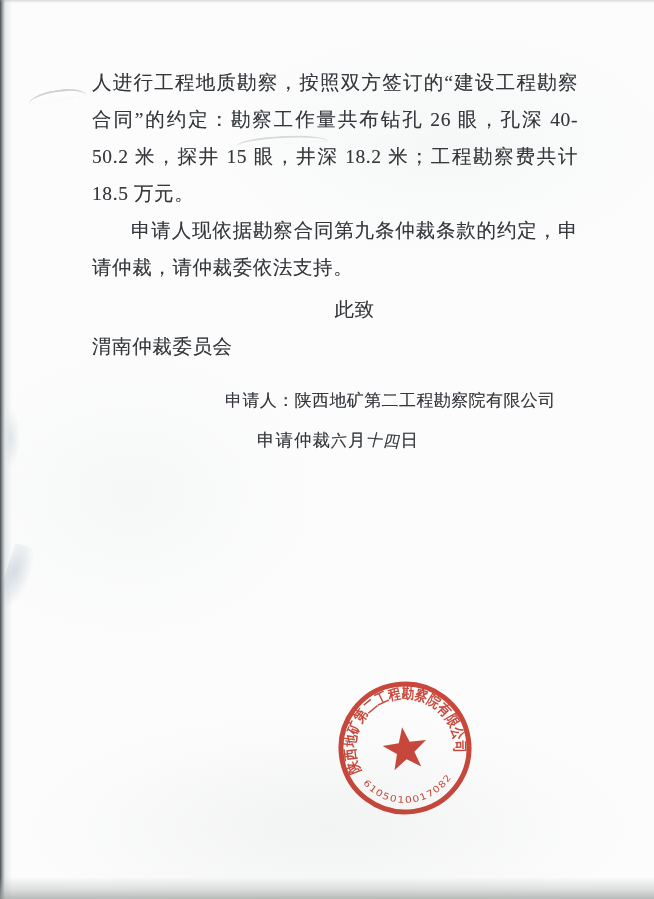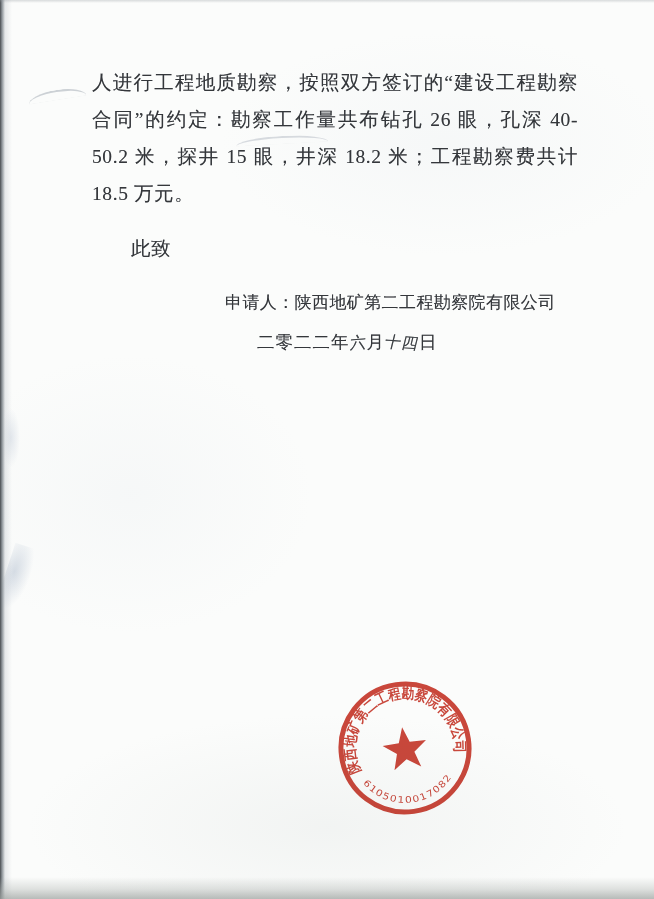--- a/index.html
+++ b/index.html
@@ -55,21 +55,21 @@
     padding: 64px 76px 0 92px;
     color: #34373b;
     font-size: 19.5px;
     line-height: 37px;
     letter-spacing: 0.6px;
     z-index: 2;
     text-shadow: 0 0 0.5px rgba(70,74,80,0.45);
   }
   .para { text-align: justify; }
   .para.indent { text-indent: 2em; }
-  .salute { margin-top: 18px; text-indent: 2em; }
+  .salute { margin-top: 5px; text-indent: 2em; text-align: center; }
   .committee { }
   .sig-applicant { margin-top: 17px; padding-left: 133px; font-size: 17px; letter-spacing: 0.4px; }
   .sig-date { margin-top: 3px; padding-left: 165px; font-size: 17.5px; letter-spacing: 1px; }
   .hand { display: inline-block; font-family: "DejaVu Sans", sans-serif; font-size: 16px;
     transform: rotate(-5deg) skewX(-7deg); color: #3c4044; }
   .hand-2 { transform: rotate(4deg) skewX(-10deg); }
 
   
   .seal {
     position: absolute; left: 330px; top: 672px; width: 150px; height: 152px;
@@ -88,26 +88,28 @@
 
 <div class="page">
 
   <div class="artifact artifact-1"></div>
   <div class="artifact artifact-2"></div>
   <div class="artifact artifact-3"></div>
   <div class="artifact artifact-4"></div>
 
   <div class="content">
     <p class="para">人进行工程地质勘察，按照双方签订的“建设工程勘察合同”的约定：勘察工作量共布钻孔 26 眼，孔深 40-50.2 米，探井 15 眼，井深 18.2 米；工程勘察费共计 18.5 万元。</p>
+    <p class="para indent">申请人现依据勘察合同第九条仲裁条款的约定，申请仲裁，请仲裁委依法支持。</p>
 
     <p class="salute">此致</p>
+    <p class="committee">渭南仲裁委员会</p>
 
     <p class="sig-applicant"><span>申请人：</span><span>陕西地矿第二工程勘察院有限公司</span></p>
 
-    <p class="sig-date"><span>二零二二年</span><span class="hand">六</span><span>月</span><span class="hand hand-2">十四</span><span>日</span></p>
+    <p class="sig-date"><span>申请仲裁</span><span class="hand">六</span><span>月</span><span class="hand hand-2">十四</span><span>日</span></p>
   </div>
 
   <svg class="seal" viewBox="0 0 150 150" xmlns="http://www.w3.org/2000/svg">
     <defs>
       <path id="sealTopArc" d="M 28 92.1 A 50 50 0 1 1 122 92.1"></path>
       <path id="sealBottomArc" d="M 27.4 102.5 A 55 55 0 0 0 122.6 102.5"></path>
     </defs>
     <circle class="ink" cx="75" cy="75" r="64" stroke-width="5"></circle>
     <polygon points="75,54 80.5,69.5 96.9,69.9 83.8,79.9 88.5,95.6 75,86.3 61.5,95.6 66.2,79.9 53.1,69.9 69.5,69.5" fill="#c8382b"></polygon>
     <text class="seal-company-text">

